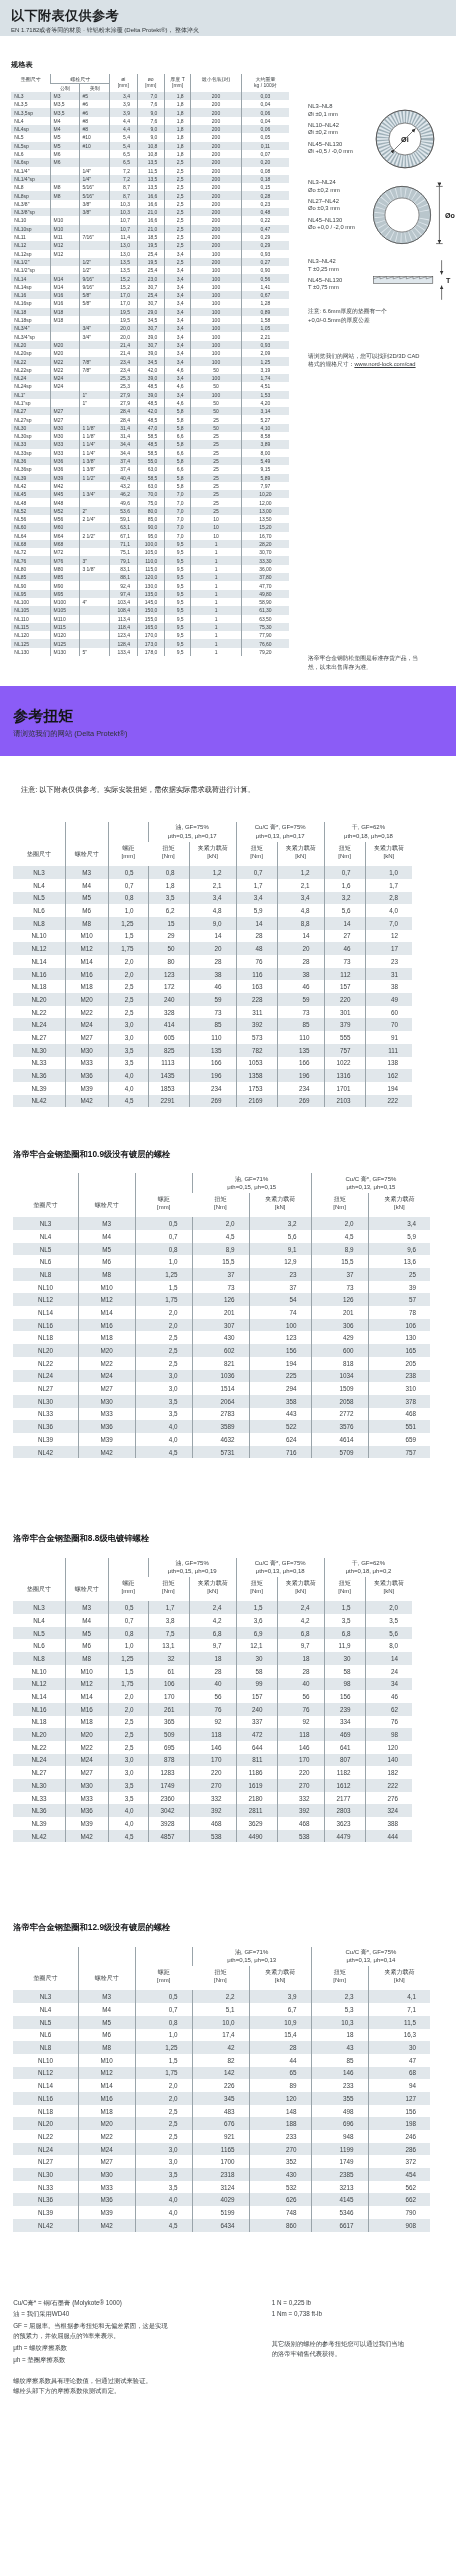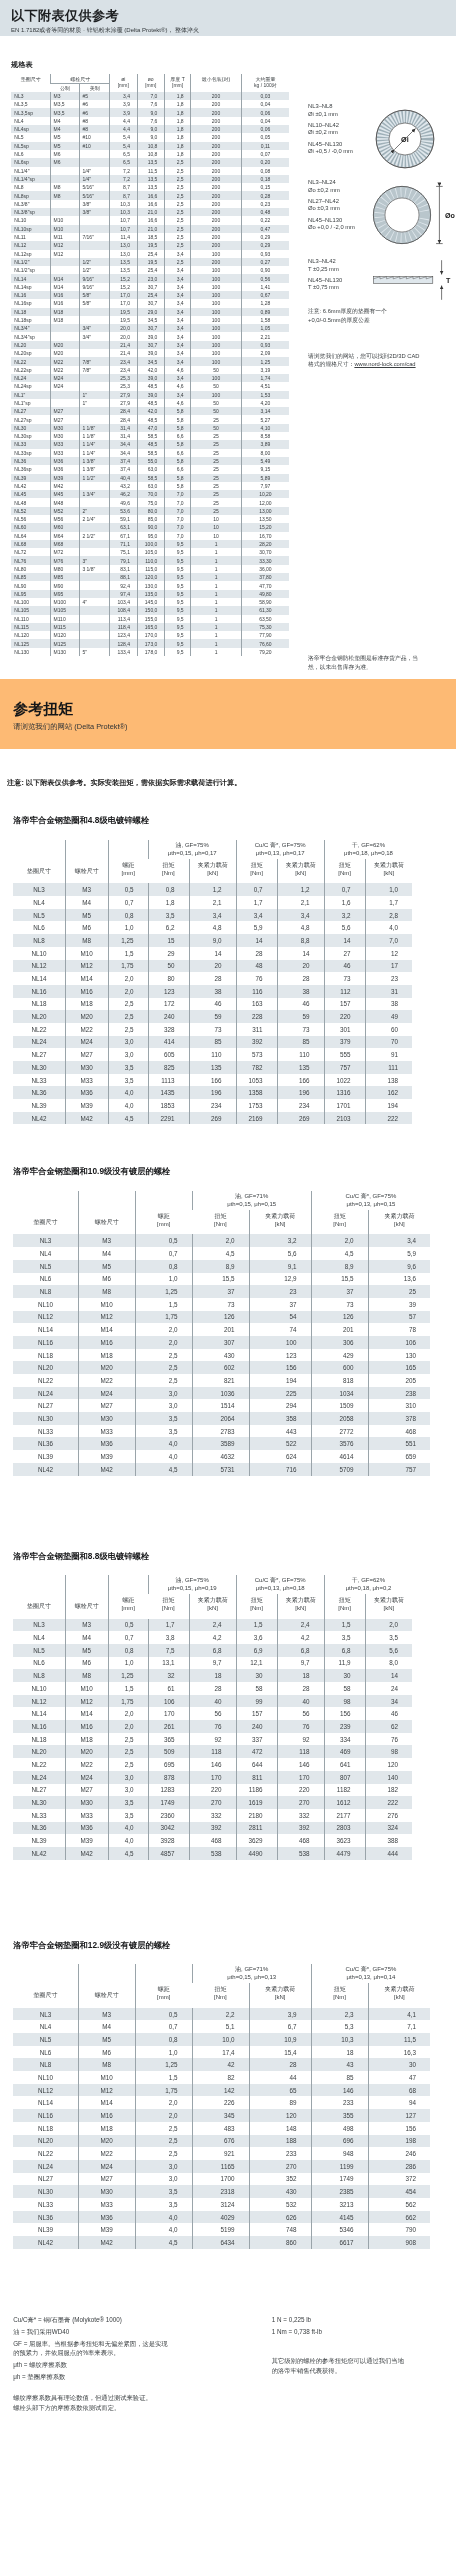--- a/index.html
+++ b/index.html
@@ -24,24 +24,24 @@
   .spec td:nth-child(7),.spec td:nth-child(8){text-align:center;}
   .spec tbody tr:nth-child(odd){background:#e1e7eb;}
   
   .rpanel{position:absolute;left:297px;top:29px;width:157px;height:589px;font-size:5.8px;}
   .tolrow{position:absolute;display:flex;align-items:flex-start;width:157px;}
   .tolrow .txt div{margin-bottom:1.1px;}
   .tolrow .txt .pair{margin-bottom:5.5px;}
   .note{position:absolute;font-size:5.8px;line-height:1.45;white-space:pre-line;width:149px;}
   .cadlink{color:#3c4043;}
   
-  .banner{background:#fdba74;margin-top:23px;padding:21px 0 16.5px 13.2px;}
+  .banner{background:#8b5cf6;margin-top:30px;padding:21px 0 16.5px 13.2px;}
   .banner h1{margin:0;font-size:15px;font-weight:bold;color:#141618;}
   .banner .sub{margin-top:3.3px;font-size:7.4px;color:#2e3336;}
-  .notice{margin:29px 0 0 7px;font-size:7.2px;color:#222;font-weight:bold;}
+  .notice{margin:29px 0 0 21px;font-size:7.2px;color:#222;}
   .tq-block{margin-left:13.2px;}
   .tq-block h3{font-size:8.3px;font-weight:bold;color:#17181a;margin:0 0 13.2px 0;}
   .tq{font-size:6.3px;}
   .tq th{font-weight:normal;font-size:6px;text-align:center;vertical-align:bottom;padding:1.7px 2.2px 7.7px 2.2px;border-left:0.6px solid #9aa4aa;}
   .tq thead tr th:first-child{border-left:none;}
   .tq .ghead{vertical-align:top;padding:1.1px 1.1px 2.2px 1.1px;line-height:1.35;border-bottom:none;}
   .tq td{height:12.7px;padding:0 3.3px;border-left:0.6px solid #9aa4aa;white-space:nowrap;}
   .tq td:first-child{border-left:none;text-align:center;}
   .tq td:nth-child(2){text-align:center;}
   .tq td{text-align:right;padding-right:14.3px;}
@@ -884,21 +884,20 @@
 </div>
 
 <div class="banner">
   <h1>参考扭矩</h1>
   <div class="sub">请浏览我们的网站 (Delta Protekt®)</div>
 </div>
 
 <div class="notice">注意: 以下附表仅供参考。实际安装扭矩，需依据实际需求载荷进行计算。</div>
 
 <div class="tq-block" style="margin-top:27.5px;">
-  <h3>洛帝牢合金钢垫圈和4.8级电镀锌螺栓</h3>
   <table class="tq">
     <colgroup>
       <col style="width:52px">
         <col style="width:43px">
         <col style="width:40px">
       <col style="width:41px">
         <col style="width:47px">
         <col style="width:41px">
       <col style="width:47px">
         <col style="width:41px">

